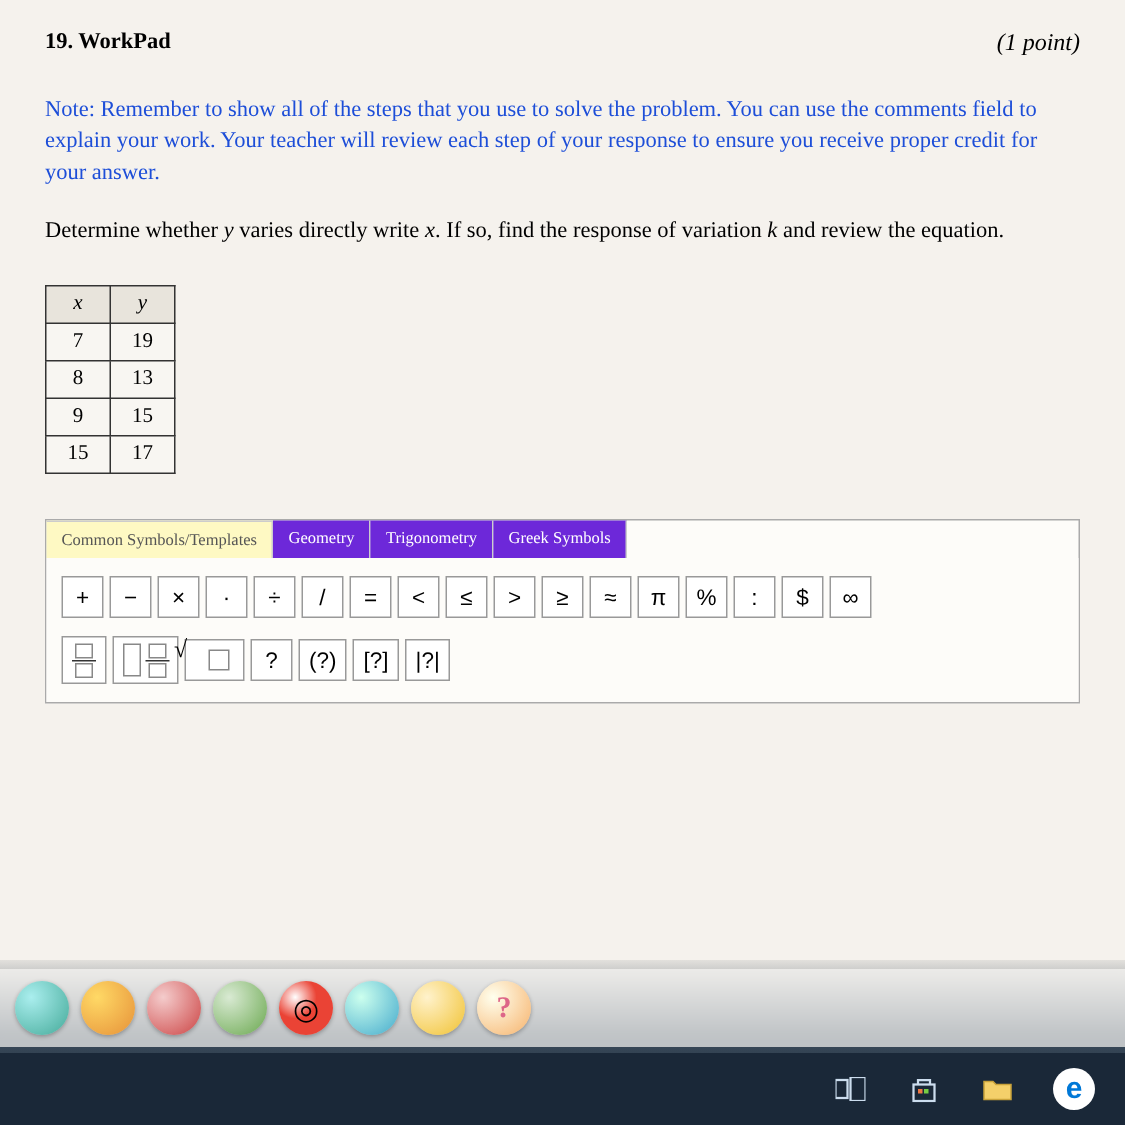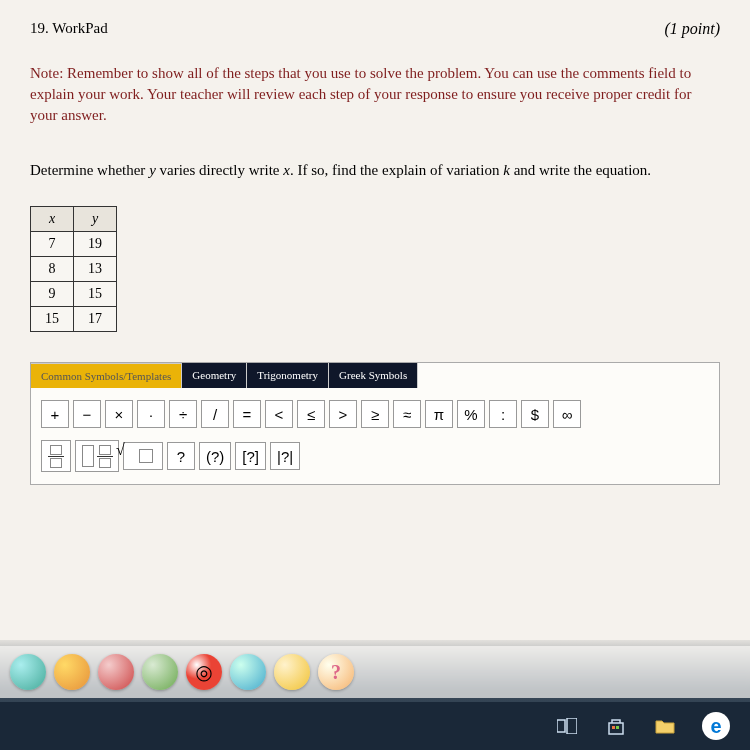--- a/index.html
+++ b/index.html
@@ -1,31 +1,31 @@
 <!DOCTYPE html>
 <html><head>
 <meta charset="utf-8">
 <style>
 *{margin:0;padding:0;box-sizing:border-box;font-family:Georgia,'Times New Roman',serif}
 body{width:750px;height:750px;background:linear-gradient(180deg,#6a5a8a 0%,#8a7a9a 3%,#f0ede8 4%,#ebe8e3 85%,#3a4a5a 92%,#1a2a3a 100%);position:relative;overflow:hidden}
 .page{background:#f5f2ed;padding:20px 30px 10px 30px;min-height:640px;position:relative}
 .header{display:flex;justify-content:space-between;margin-bottom:25px}
-.qnum{font-weight:normal;font-size:15px}
+.qnum{font-weight:bold;font-size:15px}
 .points{font-style:italic;font-size:16px}
-.note{font-size:15px;line-height:1.4;margin-bottom:34px;color:#7f1d1d}
+.note{font-size:15px;line-height:1.4;margin-bottom:18px;color:#1d4ed8}
 .prompt{font-size:15px;line-height:1.4;margin-bottom:25px}
 .prompt .var{font-style:italic}
 table.data{border-collapse:collapse;margin-bottom:30px}
 table.data th,table.data td{border:1px solid #333;padding:4px 14px;text-align:center;font-size:14px;background:#f8f6f2}
 table.data th{background:#e8e4dc;font-style:italic;font-weight:normal}
 .editor{border:1px solid #aaa;background:#fdfcf9;margin-top:10px}
 .tabs{display:flex;font-family:Arial,sans-serif;font-size:11px}
 .tab{padding:6px 10px;border-right:1px solid #ccc;cursor:pointer}
-.tab.active{background:#eab308;color:#555;border-top:1px solid #ccc}
-.tab.inactive{background:#0f172a;color:#fff}
+.tab.active{background:#fef9c3;color:#555;border-top:1px solid #ccc}
+.tab.inactive{background:#6d28d9;color:#fff}
 .symrow{display:flex;flex-wrap:wrap;gap:4px;padding:12px 10px;background:#fdfcf9;align-items:center}
 .sym{min-width:28px;height:28px;border:1px solid #999;background:#fff;display:flex;align-items:center;justify-content:center;font-size:15px;font-family:Arial,sans-serif;cursor:pointer;padding:0 6px}
 .sym.frac{width:30px;height:32px;flex-direction:column;gap:0;padding:2px}
 .fracbox{width:12px;height:10px;border:1px solid #888}
 .fracline{width:16px;height:1px;background:#333;margin:1px 0}
 .sym.root{position:relative}
 .rootbox{width:14px;height:14px;border:1px solid #888;position:relative}
 .rootsym{position:absolute;left:-8px;top:-2px;font-size:16px}
 .dock{position:absolute;bottom:52px;left:0;width:100%;display:flex;gap:8px;padding:8px 10px;background:rgba(250,248,245,0.7);backdrop-filter:blur(2px)}
 .dockicon{width:36px;height:36px;border-radius:50%;display:flex;align-items:center;justify-content:center;font-size:20px;box-shadow:0 1px 3px rgba(0,0,0,0.3)}
@@ -49,21 +49,21 @@
   <div class="header">
     <div class="qnum">
       <span>19.</span> <span>WorkPad</span>
     </div>
     <div class="points">(1 point)</div>
   </div>
 
   <p class="note">Note: Remember to show all of the steps that you use to solve the problem. You can use the comments field to explain your work. Your teacher will review each step of your response to ensure you receive proper credit for your answer.</p>
 
   <p class="prompt">
-    <span>Determine whether </span><span class="var">y</span><span> varies directly write </span><span class="var">x</span><span>. If so, find the explain of variation </span><span class="var">k</span><span> and write the equation.</span>
+    <span>Determine whether </span><span class="var">y</span><span> varies directly write </span><span class="var">x</span><span>. If so, find the response of variation </span><span class="var">k</span><span> and review the equation.</span>
   </p>
 
   <table class="data">
     <tbody>
         <tr>
       <th>x</th>
       <th>y</th>
     </tr>
     <tr>
           <td>7</td>

